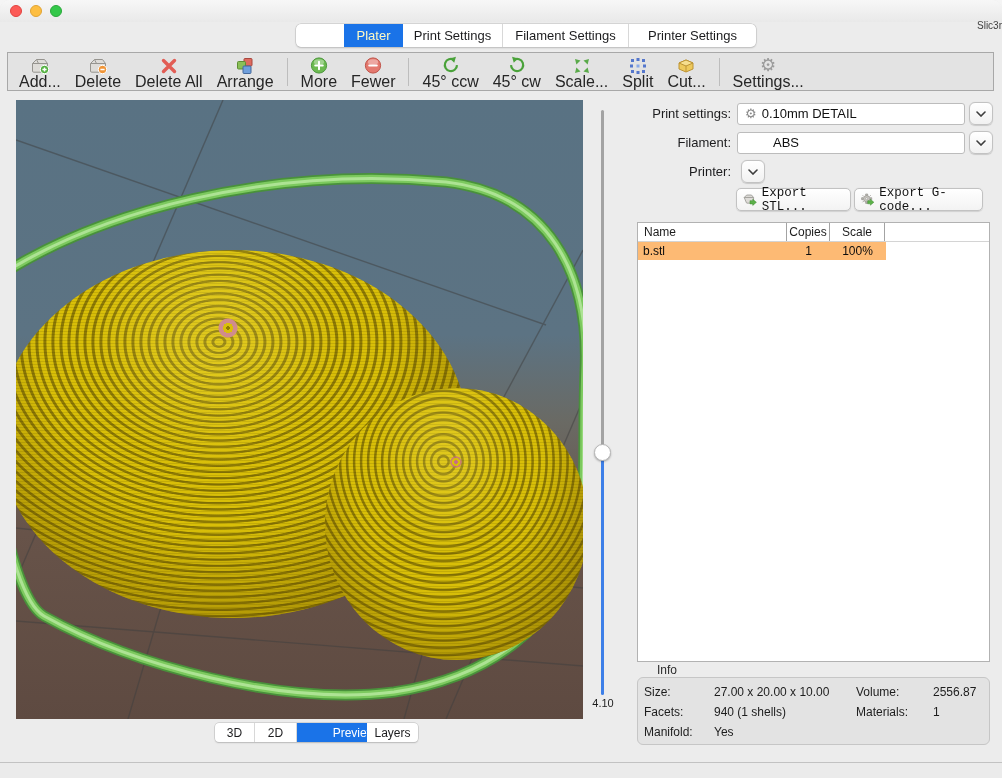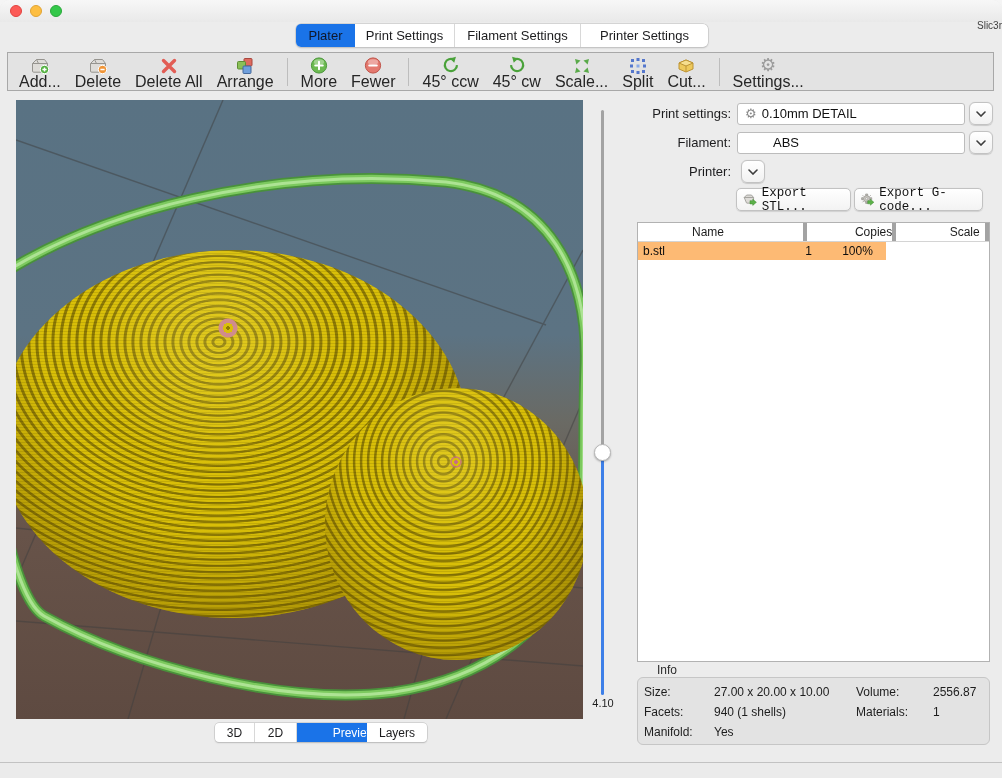--- a/index.html
+++ b/index.html
@@ -17,21 +17,21 @@
   .t-red    { left:10px; background:#fc5b57; border:1px solid #e2423e; }
   .t-yellow { left:30px; background:#fdbe41; border:1px solid #e0a333; }
   .t-green  { left:50px; background:#34c84a; border:1px solid #2aa83b; }
   
   .seg-control { position:absolute; left:296px; top:24px; height:23px; display:flex;
     background:#fff; border-radius:5px; overflow:hidden; z-index:6;
     box-shadow:0 0 0 0.5px #bdbdbd, 0 1px 2px rgba(0,0,0,.18); }
   .seg { display:flex; align-items:center; justify-content:center;
     font-size:13px; color:#1c1c1e; border-right:1px solid #d8d8d8; box-sizing:border-box; cursor:default; }
   .seg:last-child { border-right:none; }
-  .seg.active { background:#1a73e8; color:#0f172a; border-right:none; }
+  .seg.active { background:#1a73e8; color:#fef9c3; border-right:none;margin-left:48px; }
   
   .toolbar { position:absolute; left:7px; top:52px; width:987px; height:39px;
     background:#e3e3e3; border:1px solid #a8a8a8; box-sizing:border-box;
     display:flex; align-items:center; padding:0 4px; }
   .tool { display:flex; flex-direction:column; align-items:center; justify-content:center;
     padding:1px 7px 0 7px; height:100%; }
   .ticon { height:20px; display:flex; align-items:flex-end; justify-content:center; }
   .tlabel { font-size:16px; color:#262626; line-height:14px; white-space:nowrap; }
   .tsep { width:1px; height:28px; background:#bdbdbd; margin:0 6px; }
   .gear-glyph { font-size:18px; line-height:19px; color:#9c9c9c; }
@@ -80,21 +80,21 @@
     border:1px solid #c2c2c2; border-radius:6px; box-sizing:border-box;
     display:flex; align-items:center; justify-content:center; box-shadow:0 0.5px 1px rgba(0,0,0,.15); }
   .export-row { position:absolute; left:736px; top:188px; display:flex; gap:3px;font-family:Liberation Mono, monospace; }
   .export-btn { height:23px; background:linear-gradient(#ffffff,#f3f3f3); border:1px solid #c2c2c2;
     border-radius:5px; box-sizing:border-box; display:inline-flex; align-items:center;
     font-size:12.5px; color:#111; padding:0 9px 0 6px; gap:5px; box-shadow:0 0.5px 1px rgba(0,0,0,.12); }
   
   .object-table { position:absolute; left:637px; top:222px; width:353px; height:440px;
     background:#fff; border:1px solid #b2b2b2; box-sizing:border-box; font-size:12px; overflow:hidden; }
   .ot-header { display:flex; height:18px; align-items:stretch; border-bottom:1px solid #d4d4d4; color:#1d1d1d; }
-  .ot-h { display:flex; align-items:center; box-sizing:border-box; border-right:4px solid #a3a3a3;margin-left:48px; }
+  .ot-h { display:flex; align-items:center; box-sizing:border-box; border-right:1px solid #a3a3a3; }
   .ot-h-name  { width:149px; padding-left:6px; }
   .ot-h-copies{ width:43px; justify-content:center; }
   .ot-h-scale { width:55px; justify-content:center; }
   .ot-row { display:flex; height:18px; align-items:center; width:248px; background:#fdba74; color:#0d0d0d; }
   .ot-c-name  { width:149px; padding-left:5px; box-sizing:border-box; }
   .ot-c-copies{ width:43px; text-align:center; }
   .ot-c-scale { width:55px; text-align:center; }
   
   .info-title { position:absolute; left:657px; top:663px; font-size:12px; color:#2c2c2c; }
   .info-box { position:absolute; left:637px; top:677px; width:353px; height:68px;
@@ -372,17 +372,17 @@
     <span class="r2 c2l">Materials:</span>
     <span class="r2 c2v">1</span>
     <span class="r3 c1l">Manifold:</span>
     <span class="r3 c1v">Yes</span>
   </div>
 
   <div class="view-seg">
     <div class="vseg" style="width:40px">3D</div>
     <div class="vseg" style="width:42px">2D</div>
     <div class="vseg active" style="width:70px">Preview</div>
-    <div class="vseg" style="width:60px">Layers</div>
+    <div class="vseg" style="width:51px">Layers</div>
   </div>
 
   <div class="statusbar"></div>
 </div>
 
 </body></html>

